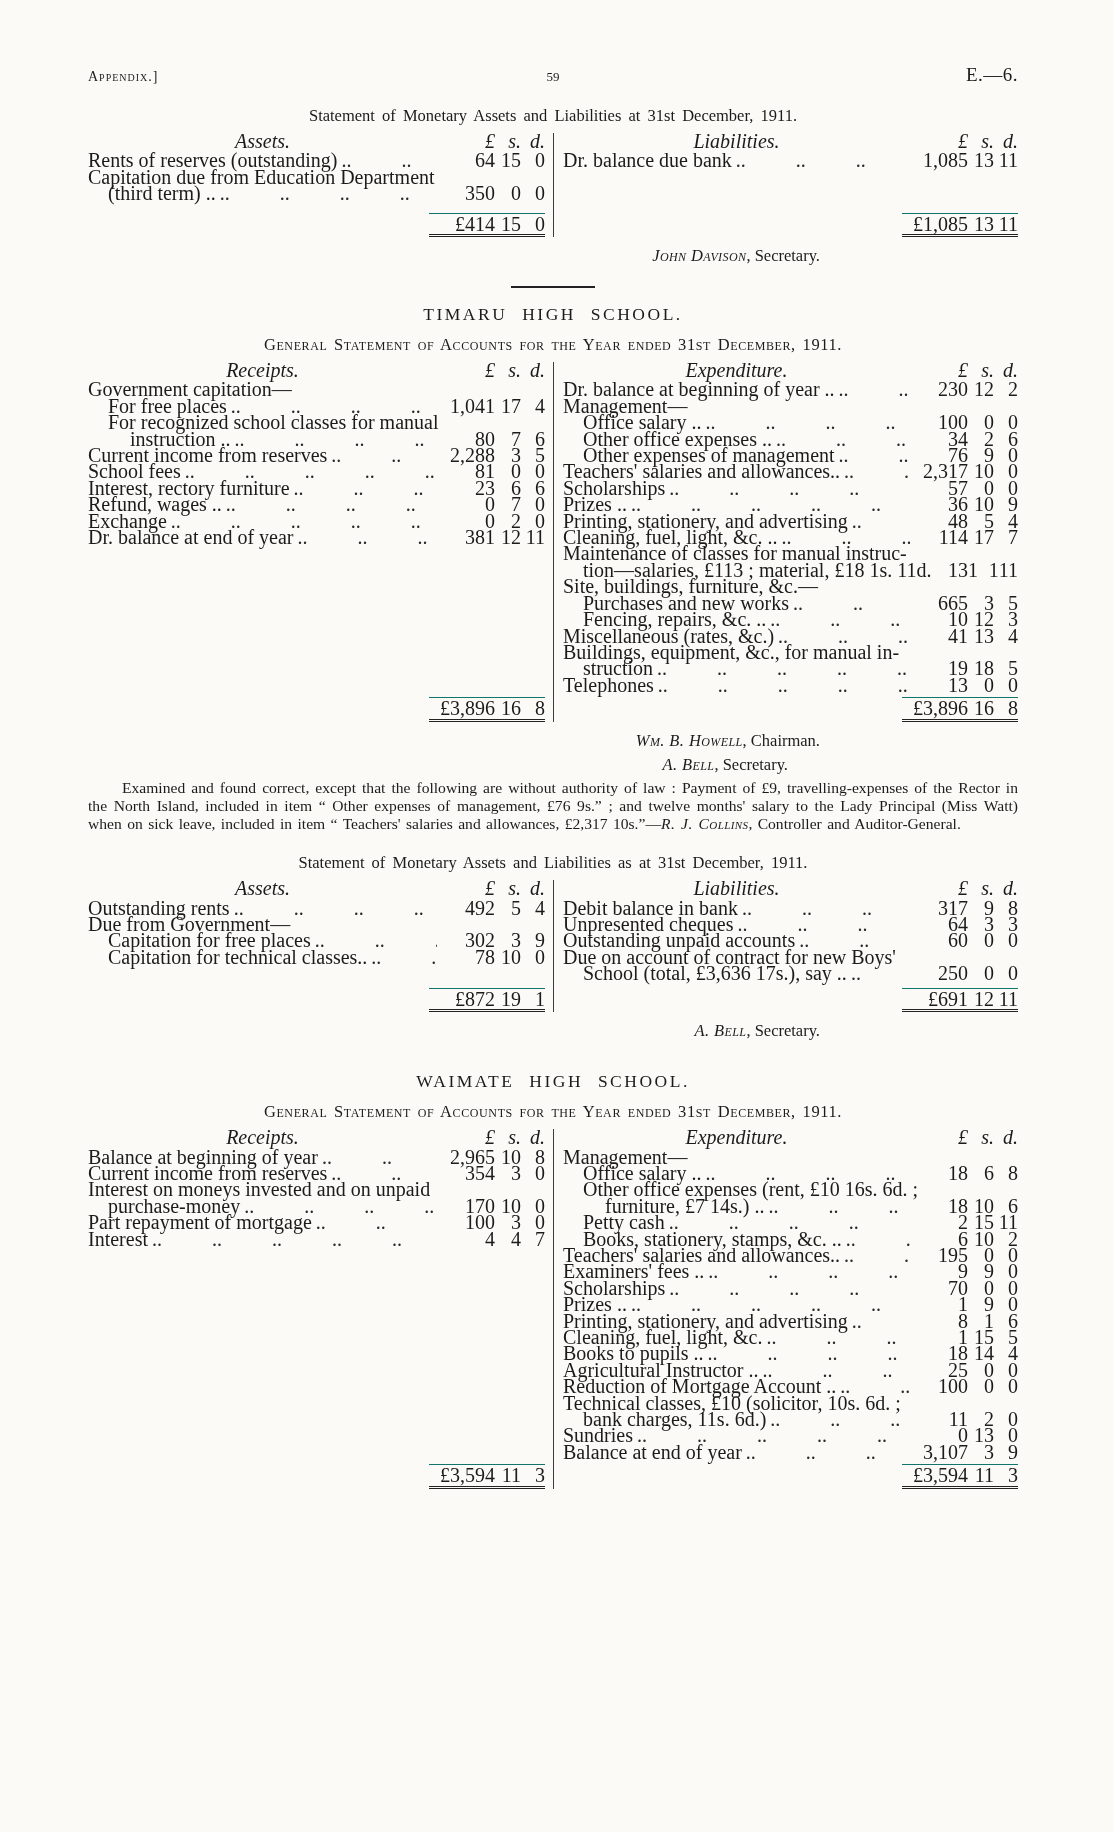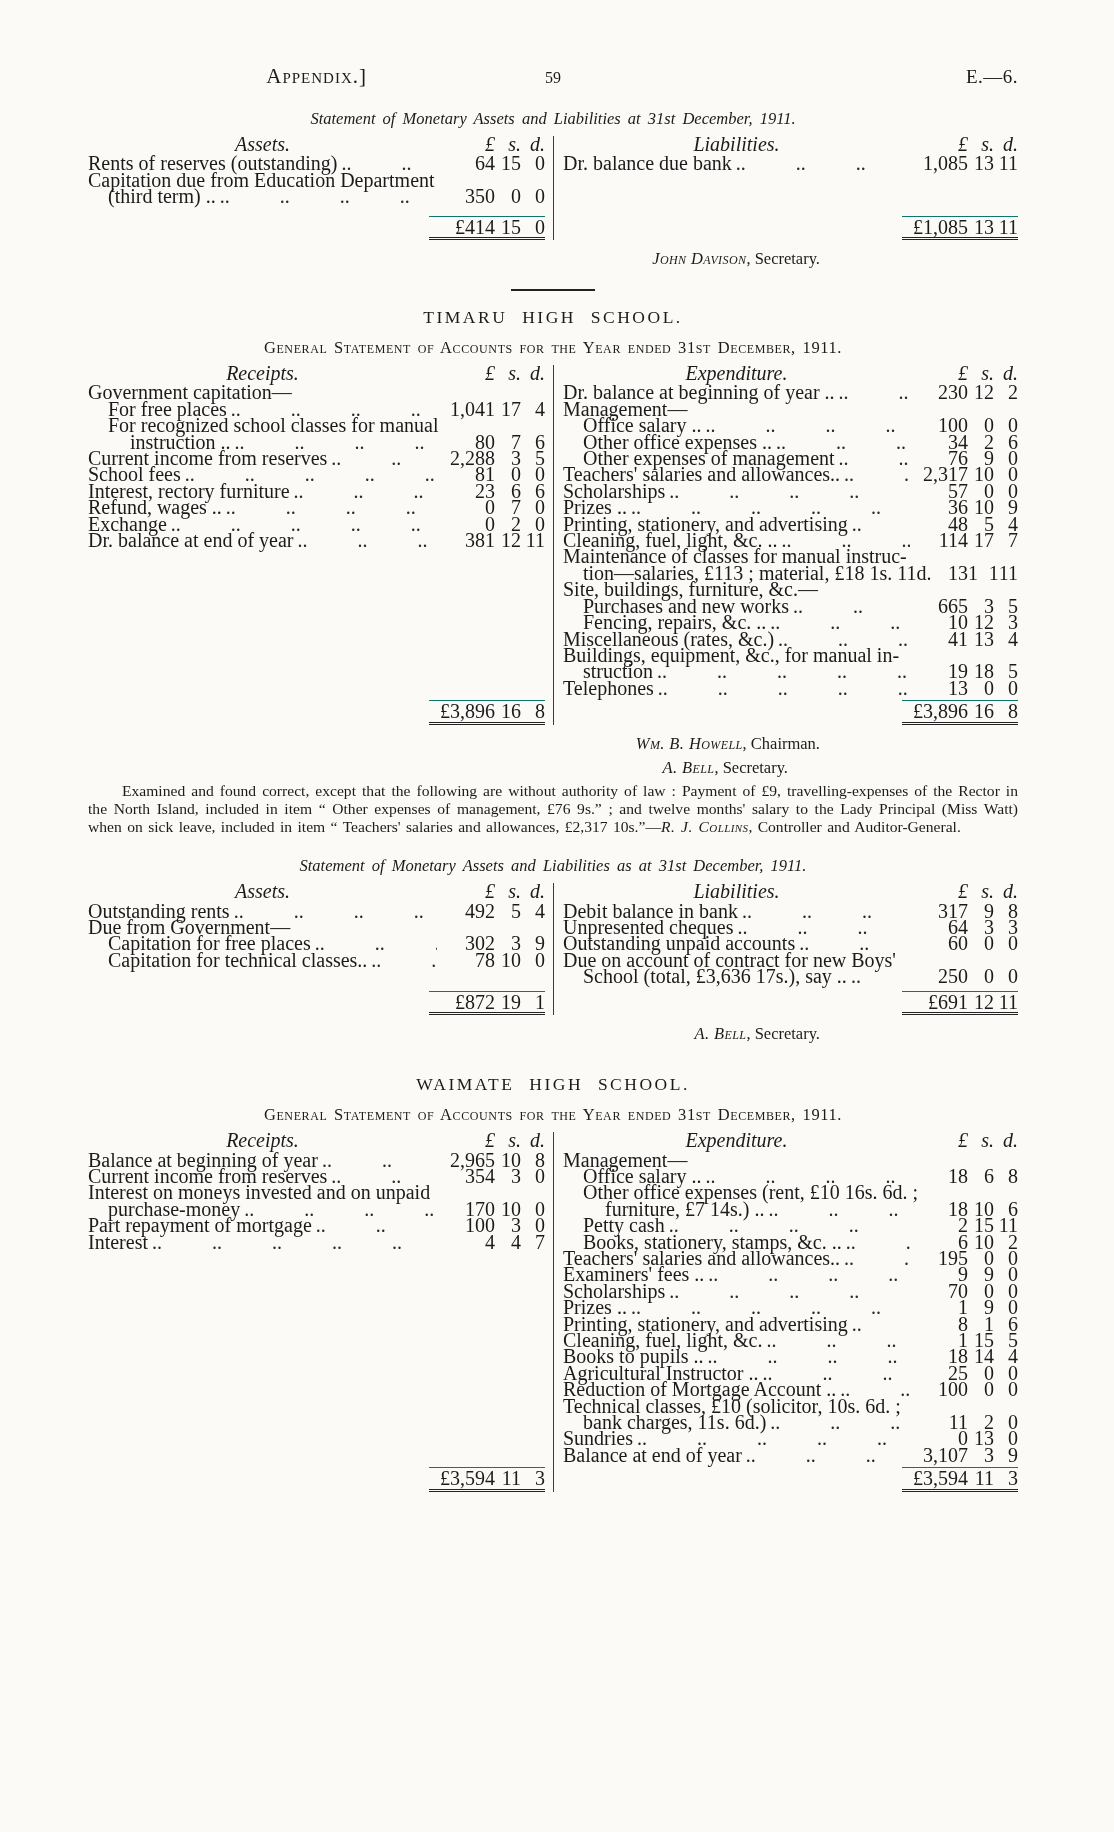--- a/index.html
+++ b/index.html
@@ -2,25 +2,25 @@
 <html><head>
 <meta charset="utf-8">
 <style>
   * { margin:0; padding:0; box-sizing:border-box; }
   html,body { background:#e9e9e6; }
   body { width:1114px; min-height:1832px; margin:0 auto; background:#fbfaf7;
          font-family:"Liberation Serif", serif; color:#1b1b1b; }
   .page { padding:64px 96px 40px 88px; }
 
   .pghdr { display:flex; align-items:baseline; }
-  .pghdr .hl { width:30%; font-variant:small-caps; font-size:21px; letter-spacing:1px;text-align:right; }
-  .pghdr .hc { width:40%; text-align:center; font-size:16px; }
+  .pghdr .hl { width:30%; font-variant:small-caps; font-size:14px; letter-spacing:1px; }
+  .pghdr .hc { width:40%; text-align:center; font-size:13px; }
   .pghdr .hr { width:30%; text-align:right; font-size:19px; letter-spacing:.5px; }
 
-  .stmt-title { text-align:center; font-style:italic; font-size:16.5px; margin-top:20px; word-spacing:3px; }
+  .stmt-title { text-align:center; font-size:16.5px; margin-top:20px; word-spacing:3px; }
 
   .acct { display:flex; margin-top:7px; }
   .side { width:50%; display:flex; flex-direction:column; font-size:20px; line-height:16.4px; padding-right:8px; }
   .side.rt { border-left:1px solid #3c3c3c; padding-left:9px; padding-right:0; }
   .thdr { display:flex; font-style:italic; margin-bottom:3px; }
   .thdr .hlbl { flex:1; text-align:center; }
   .a { text-align:right; white-space:nowrap; }
   .a.l { width:58px; } .a.s { width:26px; } .a.d { width:24px; }
   .trow { display:flex; }
   .lbl { white-space:nowrap; }

